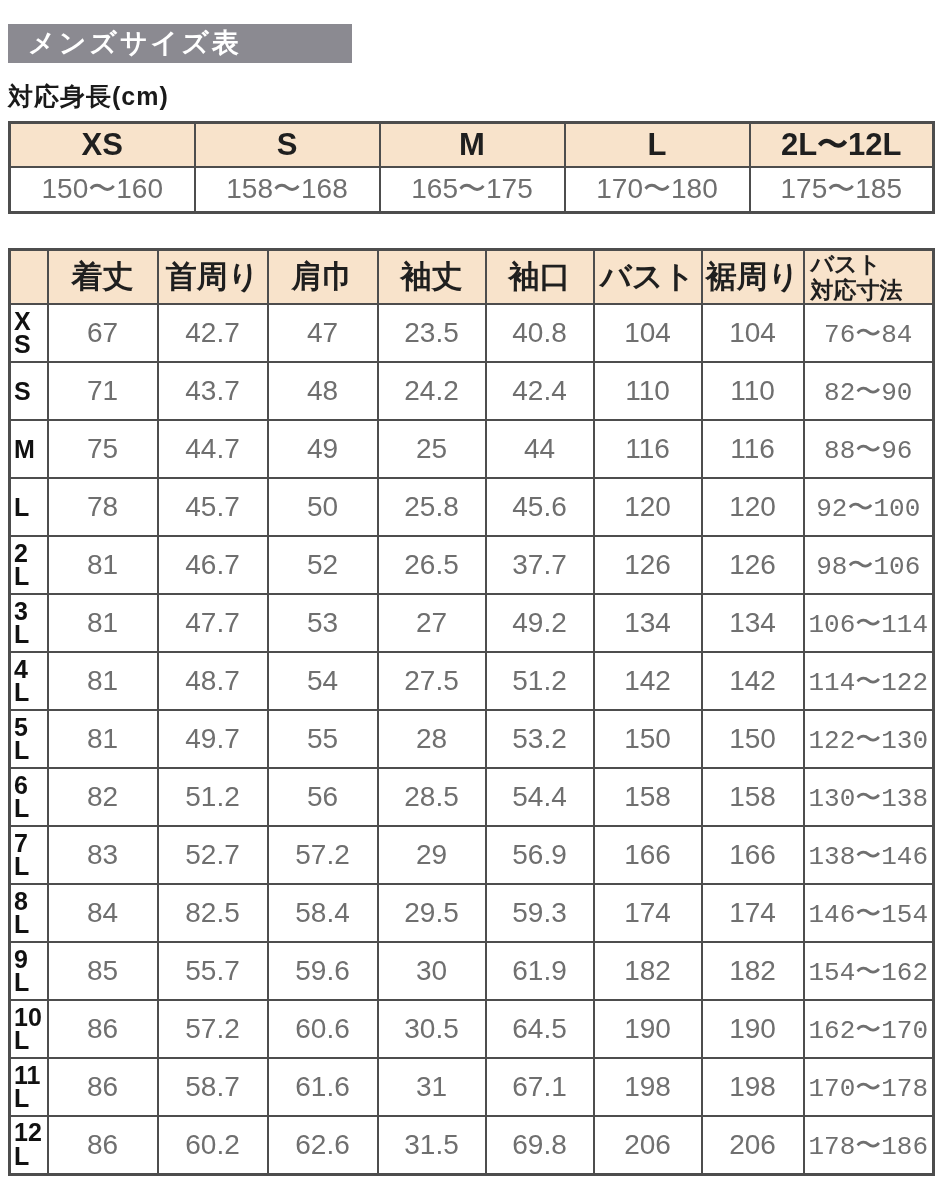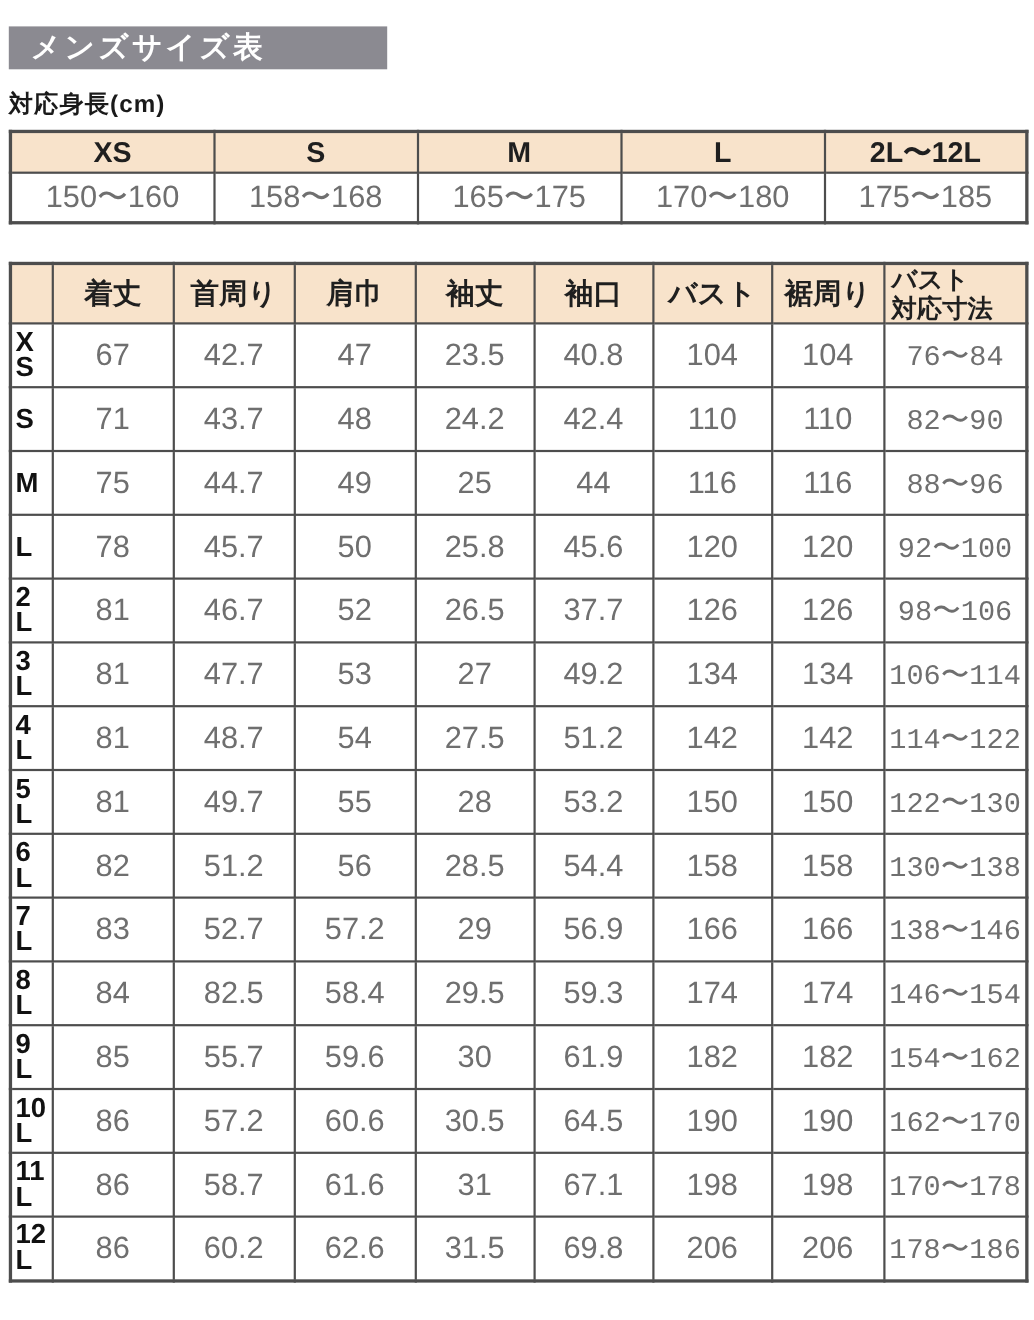--- a/index.html
+++ b/index.html
@@ -26,42 +26,42 @@
     font-size: 27px;
     font-weight: bold;
     letter-spacing: 3px;
     line-height: 39px;
     padding-left: 20px;
     box-sizing: border-box;
   }
   
   .height-label {
     margin-top: 17px;
-    font-size: 22px;
+    font-size: 25px;
     font-weight: bold;
     color: #1a1a1a;
     letter-spacing: 1px;
   }
   
   table {
     border-collapse: collapse;
     table-layout: fixed;
     width: 924px;
   }
   table, th, td {
     border: 2px solid #4d4d4d;
   }
   table {
     border-width: 3px;
   }
   th {
     background: #f8e3cb;
     color: #1f1f1f;
     font-weight: bold;
-    font-size: 26px;
+    font-size: 31px;
     text-align: center;
     padding: 0;
   }
   td {
     background: #ffffff;
     color: #6f6f6f;
     font-size: 28px;
     text-align: center;
     padding: 0;
   }

